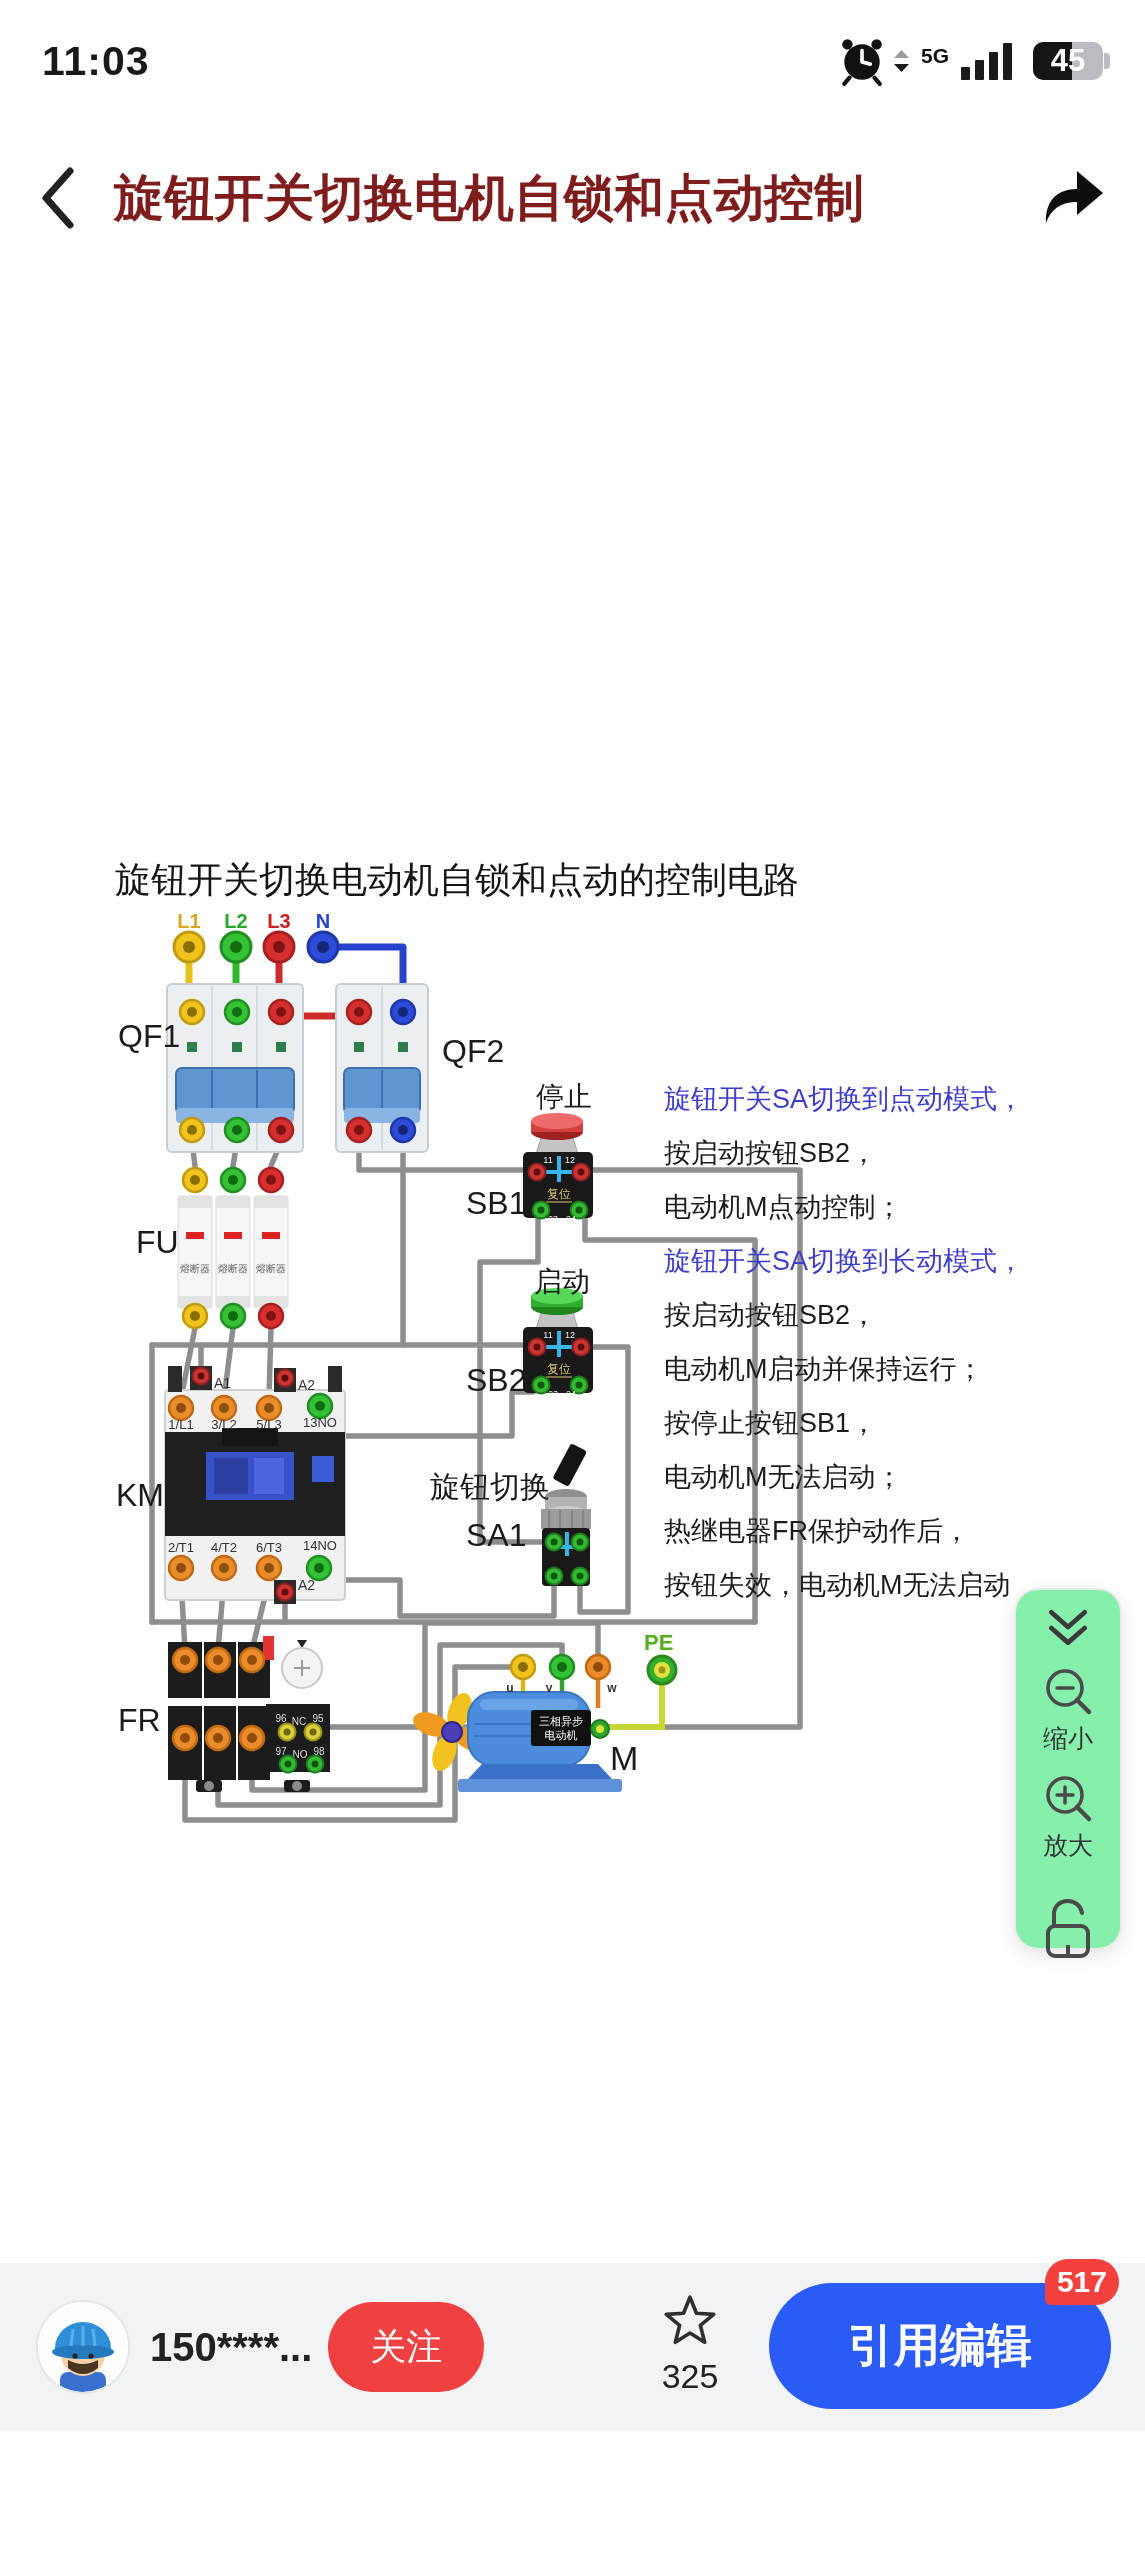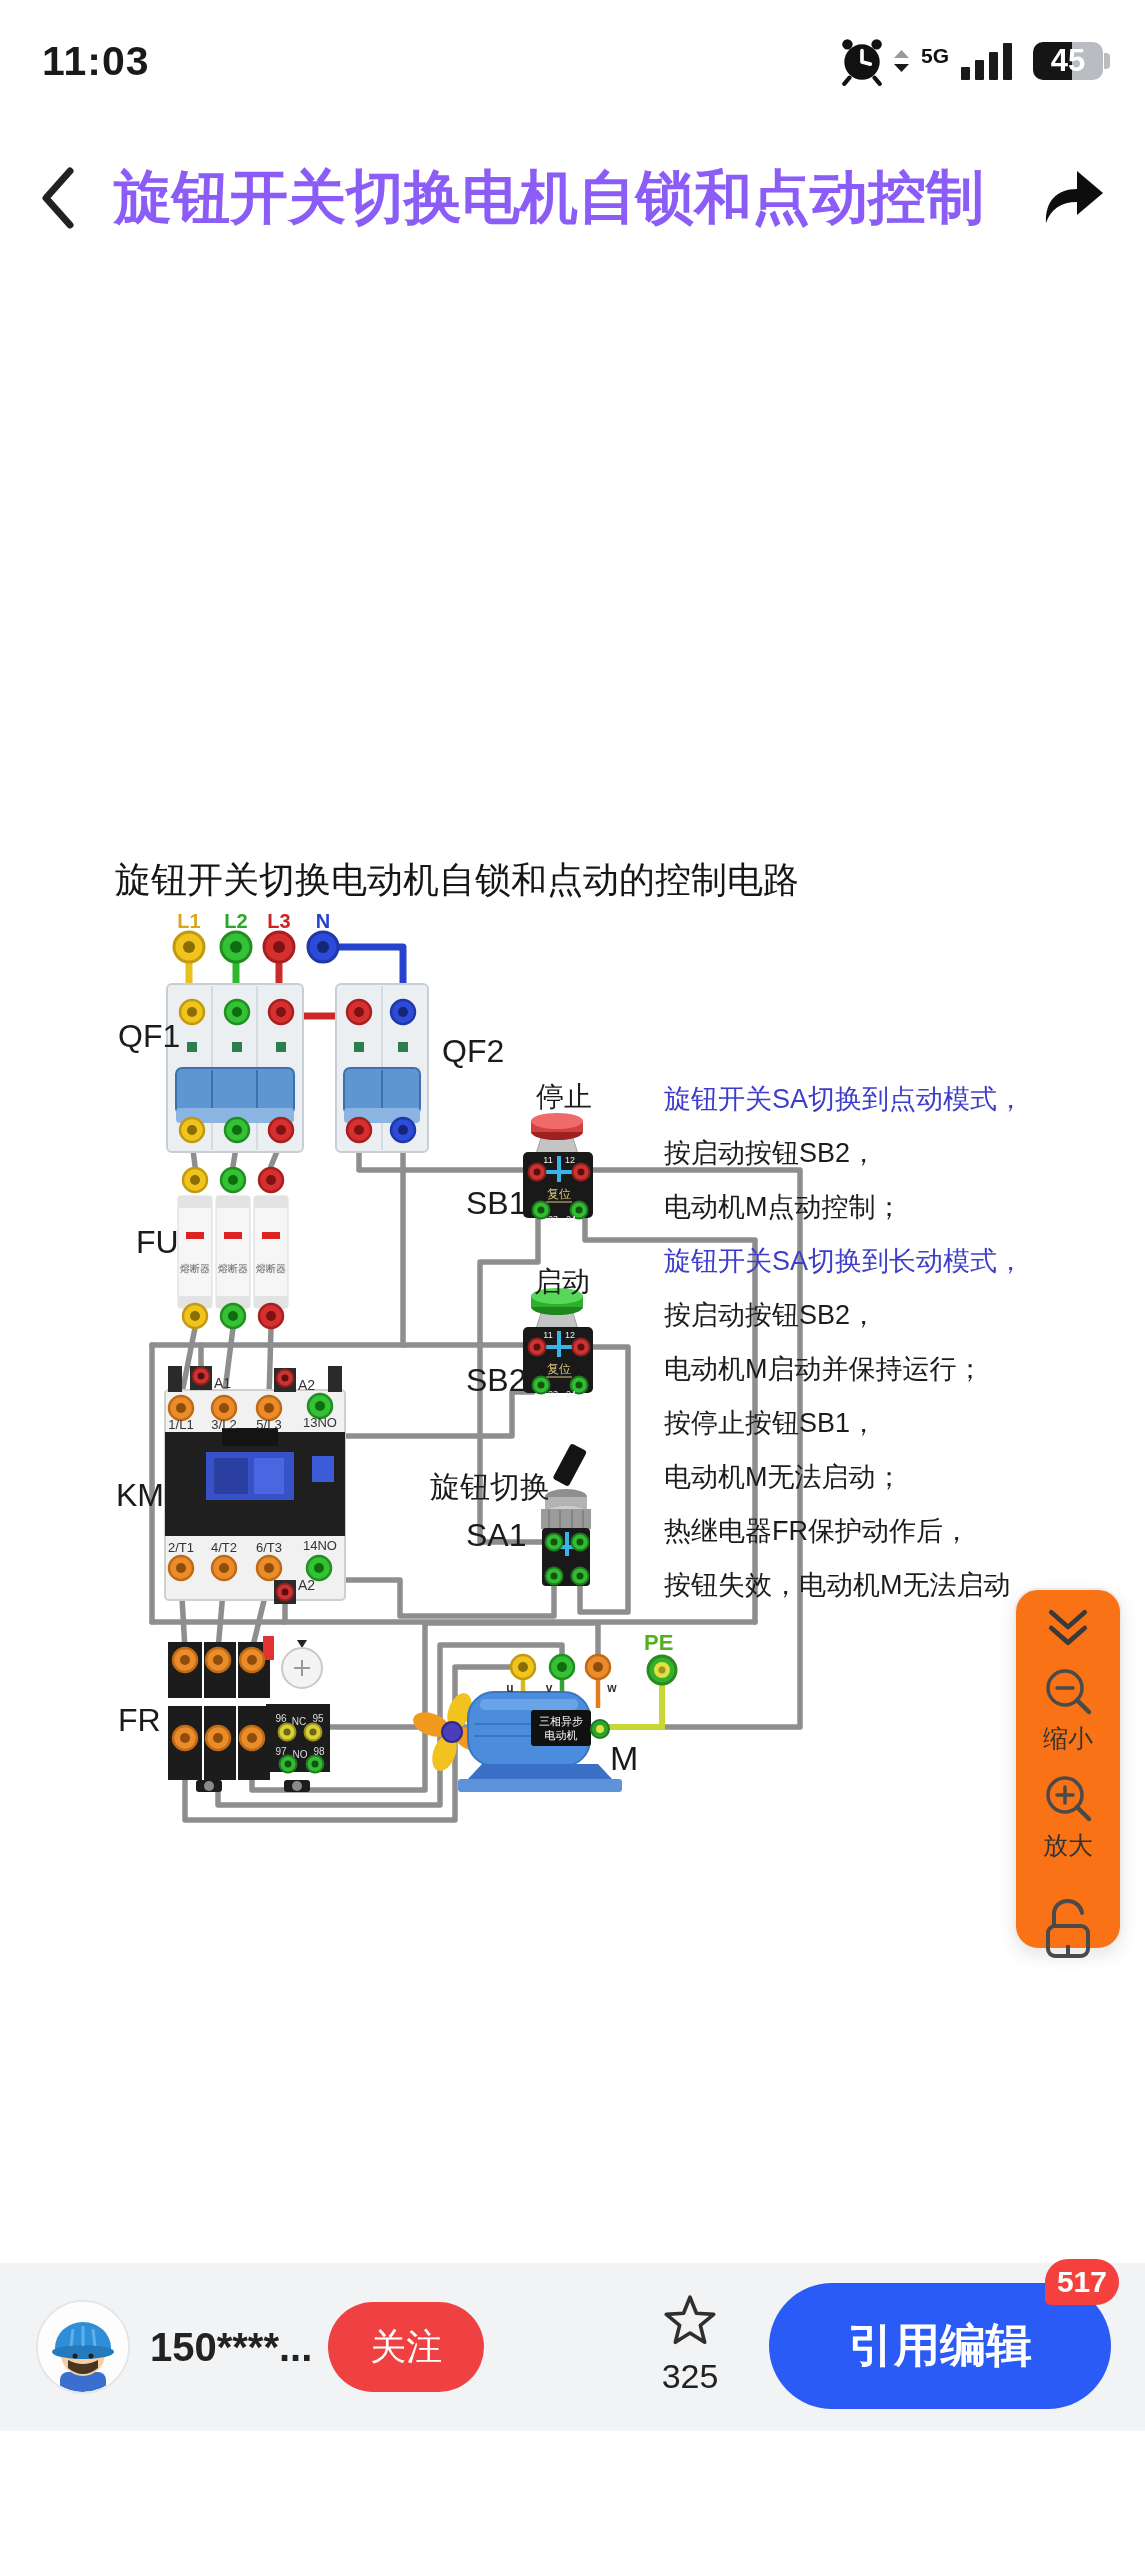--- a/index.html
+++ b/index.html
@@ -12,21 +12,21 @@
   .status-bar{position:absolute;top:28px;left:0;right:0;height:66px;display:flex;align-items:center;padding:0 42px}
   .time{font-size:41px;font-weight:700;color:#1a1a1a;letter-spacing:1px}
   .status-icons{margin-left:auto;display:flex;align-items:center;gap:10px}
   .fiveg{font-size:21px;font-weight:700;color:#111;margin:0 2px 10px 2px}
   .battery{position:relative;width:70px;height:38px;border-radius:10px;background:linear-gradient(to right,#151515 56%,#b9bcc0 56%);margin-left:8px}
   .battery span{display:block;width:100%;text-align:center;line-height:38px;color:#fff;font-size:31px;font-weight:700}
   .battery:after{content:"";position:absolute;right:-7px;top:11px;width:6px;height:16px;background:#b9bcc0;border-radius:0 4px 4px 0}
 
   
   .nav-bar{position:absolute;top:148px;left:0;right:0;height:100px;display:flex;align-items:center;padding:0 40px}
-  .nav-title{font-size:58px;font-weight:700;color:#8b5cf6;margin-left:38px;white-space:nowrap}
+  .nav-title{font-size:50px;font-weight:700;color:#7f1d1d;margin-left:38px;white-space:nowrap}
   .share-wrap{margin-left:auto}
 
   
   .diagram{position:absolute;top:840px;left:0;width:1145px;height:1020px}
   .wires path{stroke:#8e8e8e;stroke-width:5.5;fill:none;stroke-linecap:round;stroke-linejoin:round}
   .t-big{font-size:36px;fill:#161616;font-weight:500}
   .t-lbl{font-size:32px;fill:#1b1b1b}
   .t-cn{font-size:28px;fill:#1b1b1b}
   .t-phase{font-size:20px;font-weight:700}
   .t-term{font-size:13px;fill:#333;text-anchor:middle}
@@ -39,21 +39,21 @@
   .t-uvw{font-size:12px;fill:#333;text-anchor:middle;font-weight:700}
   .t-pe{font-size:22px;fill:#55b020;font-weight:700}
   .t-m{font-size:34px;fill:#1b1b1b}
   text{font-family:"Liberation Sans",sans-serif}
 
   
   .ann{position:absolute;left:664px;font-size:27px;color:#1c1c1c;white-space:nowrap;line-height:36px}
   .ann.hl{color:var(--annotation-blue)}
 
   
-  .zoom-toolbar{position:absolute;left:1014px;top:1588px;width:108px;height:362px;background:#f97316;border:2px solid #ececec;border-radius:24px;box-shadow:0 6px 18px rgba(0,0,0,.10);display:flex;flex-direction:column;align-items:center;padding:18px 0 14px;z-index:5}
+  .zoom-toolbar{position:absolute;left:1014px;top:1588px;width:108px;height:362px;background:#86efac;border:2px solid #ececec;border-radius:24px;box-shadow:0 6px 18px rgba(0,0,0,.10);display:flex;flex-direction:column;align-items:center;padding:18px 0 14px;z-index:5}
   .zt-btn{display:flex;flex-direction:column;align-items:center;gap:4px;margin-bottom:16px;cursor:pointer}
   .zt-label{font-size:25px;color:#333}
   .zt-divider{width:72px;height:2px;background:#e3e3e3;margin:4px 0 16px}
 
   
   .engagement-bar{position:absolute;top:2263px;left:0;right:0;height:168px;background:#f1f3f5;display:flex;align-items:center;padding:0 36px}
   .avatar{width:94px;height:94px;border-radius:50%;background:#fff;border:2px solid #e4e6e8;overflow:hidden;flex:none}
   .username{font-size:40px;font-weight:700;color:#222;margin-left:20px;white-space:nowrap}
   .follow-btn{margin-left:16px;width:156px;height:90px;border:none;border-radius:45px;background:var(--follow-red);color:#fff;font-size:36px;font-family:"Liberation Sans",sans-serif;cursor:pointer}
   .star-wrap{position:absolute;left:650px;top:32px;width:80px;text-align:center;cursor:pointer}

